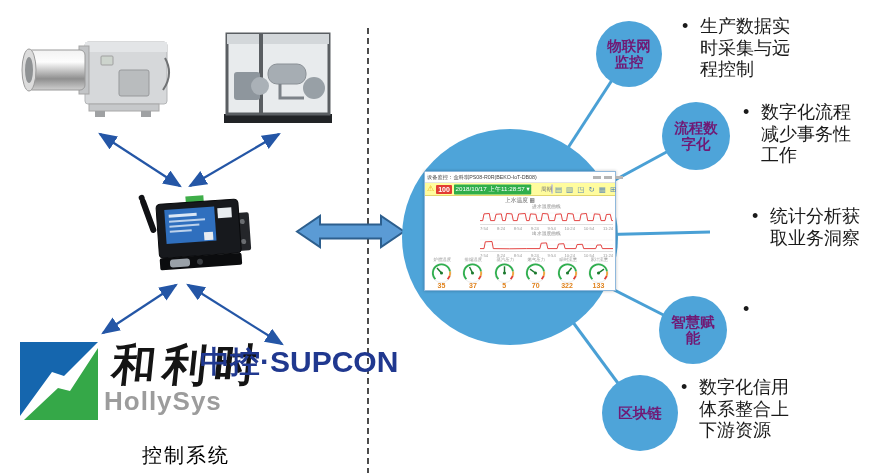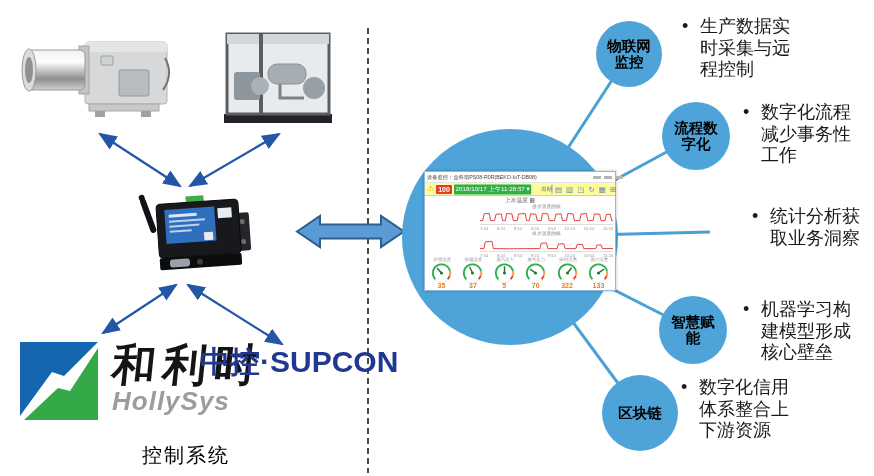--- a/index.html
+++ b/index.html
@@ -7,21 +7,21 @@
          font-family:"Liberation Sans","DejaVu Sans",sans-serif;color:#1a1a1a;}
   .abs{position:absolute;}
   svg{display:block;}
   
   #overlay{position:absolute;left:0;top:0;z-index:1;}
   
   .big-circle{left:402px;top:129px;width:216px;height:216px;border-radius:50%;
               background:#4EA4D9;z-index:2;}
   
   .f-circle{border-radius:50%;background:#4EA4D9;z-index:4;display:flex;align-items:center;
-            justify-content:center;text-align:center;color:#000000;font-weight:bold;
+            justify-content:center;text-align:center;color:#701a75;font-weight:bold;
             font-size:14.5px;line-height:16.5px;white-space:pre-line;}
   
   .bullet{z-index:4;font-size:18px;line-height:21.5px;color:#1a1a1a;}
   .bullet .dot{position:absolute;left:0;top:0;}
   .bullet .btxt{display:block;margin-left:18px;white-space:pre-line;}
   
   .caption{font-family:"Liberation Serif","DejaVu Serif",serif;font-size:20px;letter-spacing:2px;
            border-bottom:2px solid #000;padding-bottom:7px;z-index:3;color:#000;}
   
   .holly-cn{font-family:"Liberation Serif","DejaVu Serif",serif;font-size:44px;font-weight:bold;
@@ -163,21 +163,21 @@
     </svg>
   </div>
 
   <div class="abs" style="left:14px;top:336px;z-index:2;">
     <svg width="90" height="90" viewBox="0 0 90 90">
       <polygon points="6,6 84,6 50,40 38,36 6,80" fill="#1566AE"></polygon>
       <polygon points="84,12 84,84 10,84 44,52 56,55" fill="#35A848"></polygon>
     </svg>
   </div>
   <div class="abs holly-cn" style="left:112px;top:336px;">和利时</div>
-  <div class="abs holly-en" style="left:112px;top:386px;font-style:italic;">HollySys</div>
+  <div class="abs holly-en" style="left:104px;top:386px;">HollySys</div>
   <div class="abs supcon" style="left:200px;top:342px;">中控·SUPCON</div>
 
   <div class="abs caption" style="left:142px;top:442px;">控制系统</div>
 
   <div class="abs big-circle"></div>
 
   <div class="abs dashboard">
     <div class="db-title">
       <span class="db-title-text">设备监控：金科琪PS08-R0R(BEKO-IoT-DB08)</span>
       <span class="win-bars">
@@ -328,23 +328,20 @@
 减少事务性
 工作</span>
   </div>
   <div class="abs bullet" style="left:752px;top:206px;width:114px;">
     <span class="dot">•</span>
     <span class="btxt">统计分析获
 取业务洞察</span>
   </div>
   <div class="abs bullet" style="left:743px;top:299px;width:114px;">
     <span class="dot">•</span>
-    <span class="btxt">机器学习构
-建模型形成
-核心壁垒</span>
   </div>
   <div class="abs bullet" style="left:681px;top:377px;width:114px;">
     <span class="dot">•</span>
     <span class="btxt">数字化信用
 体系整合上
 下游资源</span>
   </div>
 
 </div>
 

